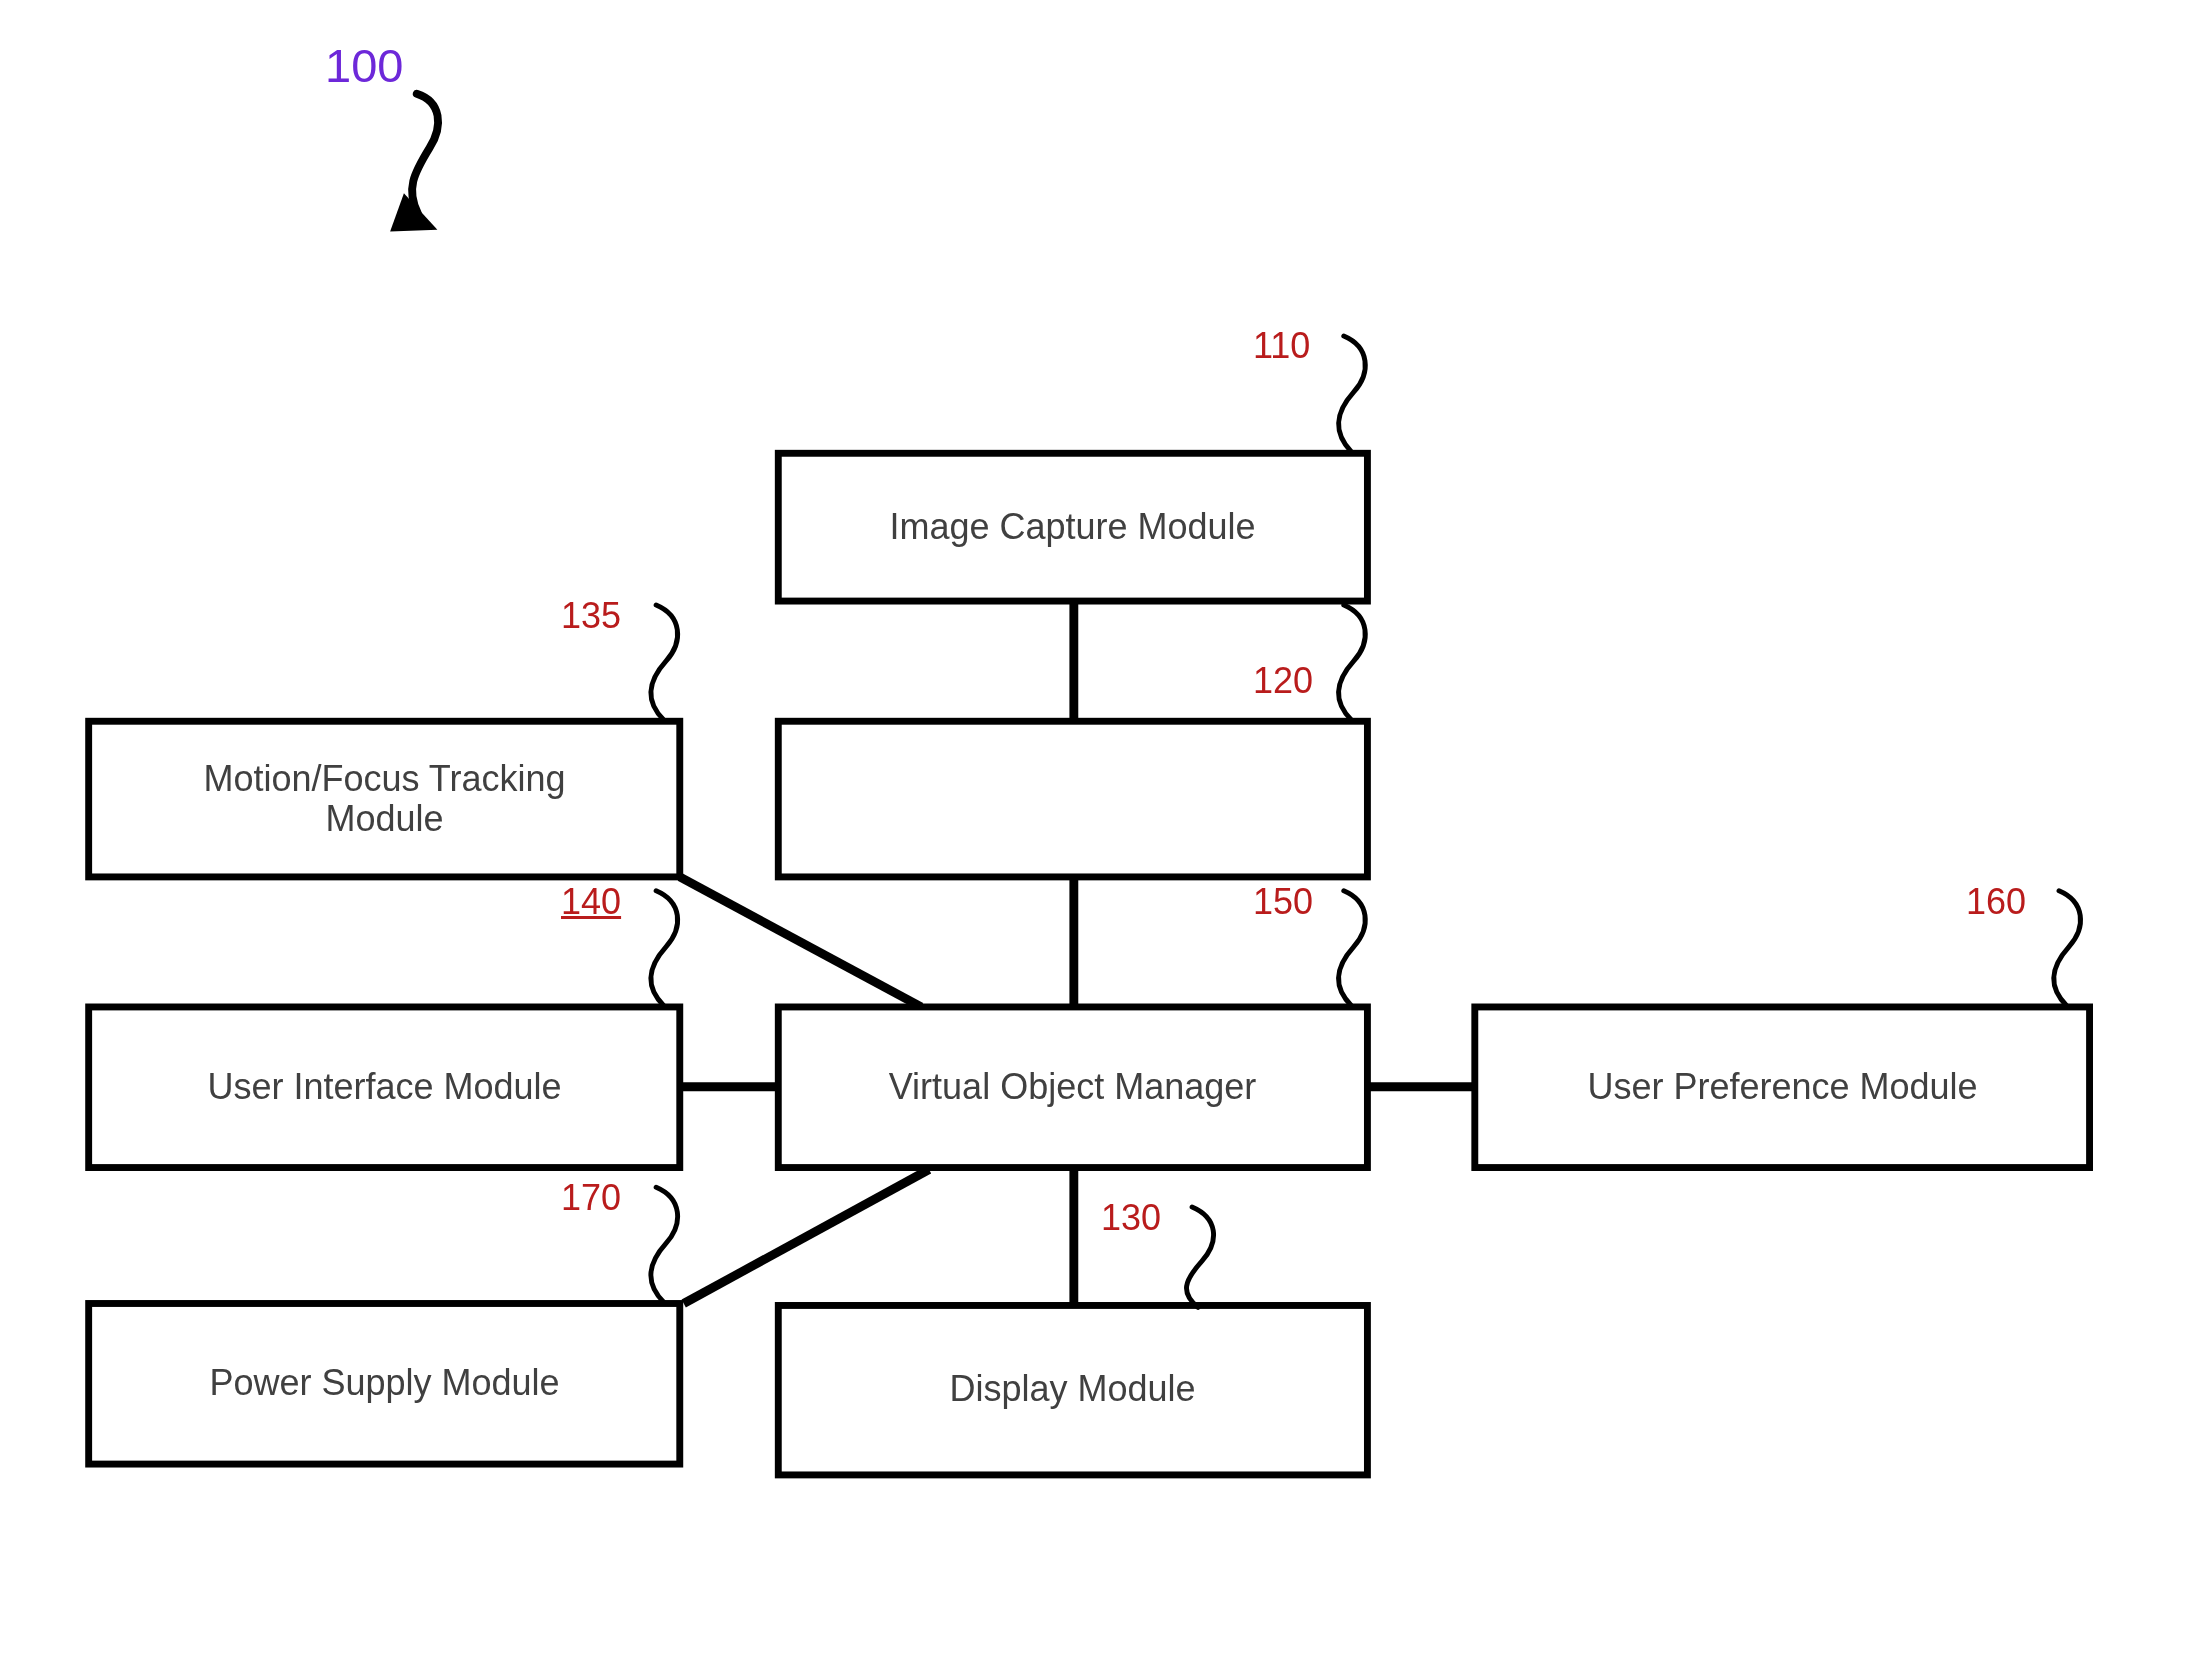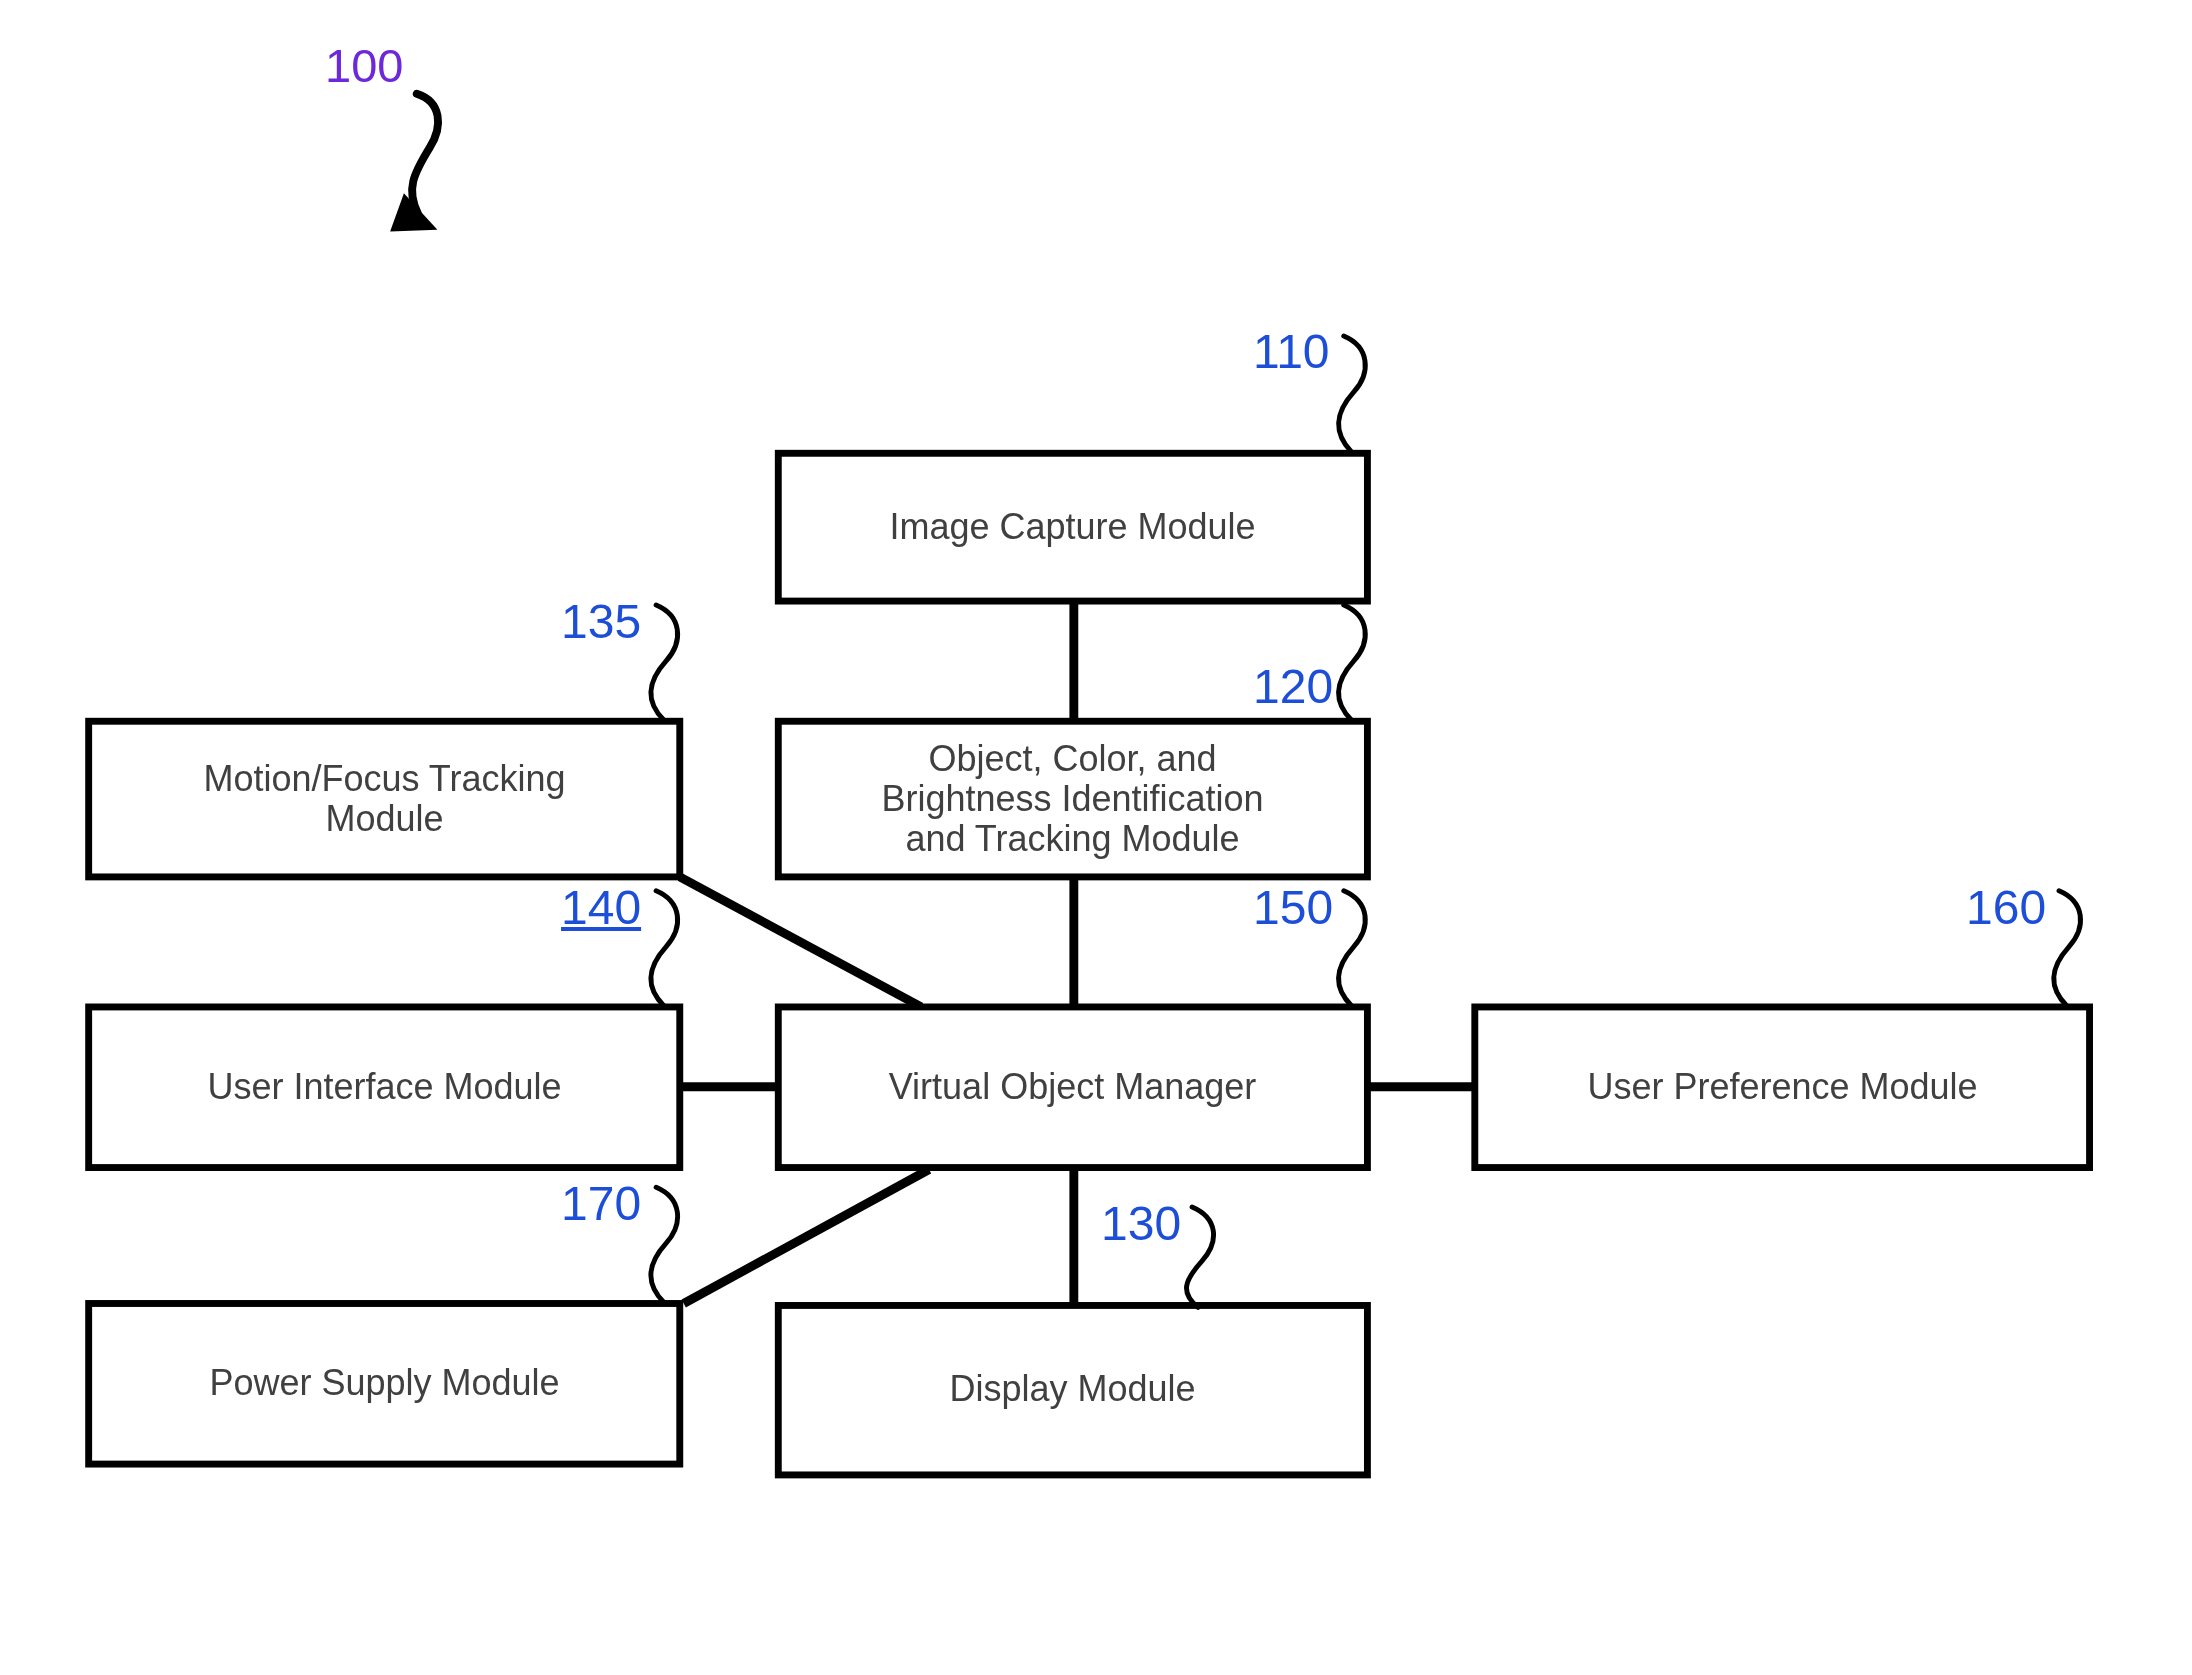--- a/index.html
+++ b/index.html
@@ -47,22 +47,22 @@
     text-align: center;
     color: #404040;
     font-size: 36px;
     line-height: 1.12;
     font-family: "Liberation Sans", sans-serif;
     white-space: pre-line;
     letter-spacing: 0px;
   }
   .ref-num {
     position: absolute;
-    color: #1d4ed8;
-    font-size: 48px;
+    color: #b91c1c;
+    font-size: 36px;
     font-family: "Liberation Sans", sans-serif;
     line-height: 1;
   }
   .fig-num {
     position: absolute;
     color: #6d28d9;
     font-size: 47px;
     font-family: "Liberation Sans", sans-serif;
     line-height: 1;
   }
@@ -133,23 +133,20 @@
   <div class="ref-num" style="left:1253px; top:624px;margin-top:39px;">120</div>
   <div class="ref-num" style="left:561px; top:598px;">135</div>
   <div class="ref-num" style="left:1253px; top:884px;">150</div>
   <div class="ref-num" style="left:561px; top:884px;text-decoration:underline;">140</div>
   <div class="ref-num" style="left:1966px; top:884px;">160</div>
   <div class="ref-num" style="left:561px; top:1180px;">170</div>
   <div class="ref-num" style="left:1101px; top:1200px;">130</div>
 
   <div class="box-label" style="left:778px; top:453px; width:589px; height:148px;">Image Capture Module</div>
 
-  <div class="box-label" style="left:778px; top:721px; width:589px; height:156px;">Object, Color, and
-Brightness Identification
-and Tracking Module</div>
 
   <div class="box-label" style="left:89px; top:721px; width:591px; height:156px;">Motion/Focus Tracking
 Module</div>
 
   <div class="box-label" style="left:778px; top:1007px; width:589px; height:161px;">Virtual Object Manager</div>
 
   <div class="box-label" style="left:89px; top:1007px; width:591px; height:161px;">User Interface Module</div>
 
   <div class="box-label" style="left:1475px; top:1007px; width:615px; height:161px;">User Preference Module</div>
 

